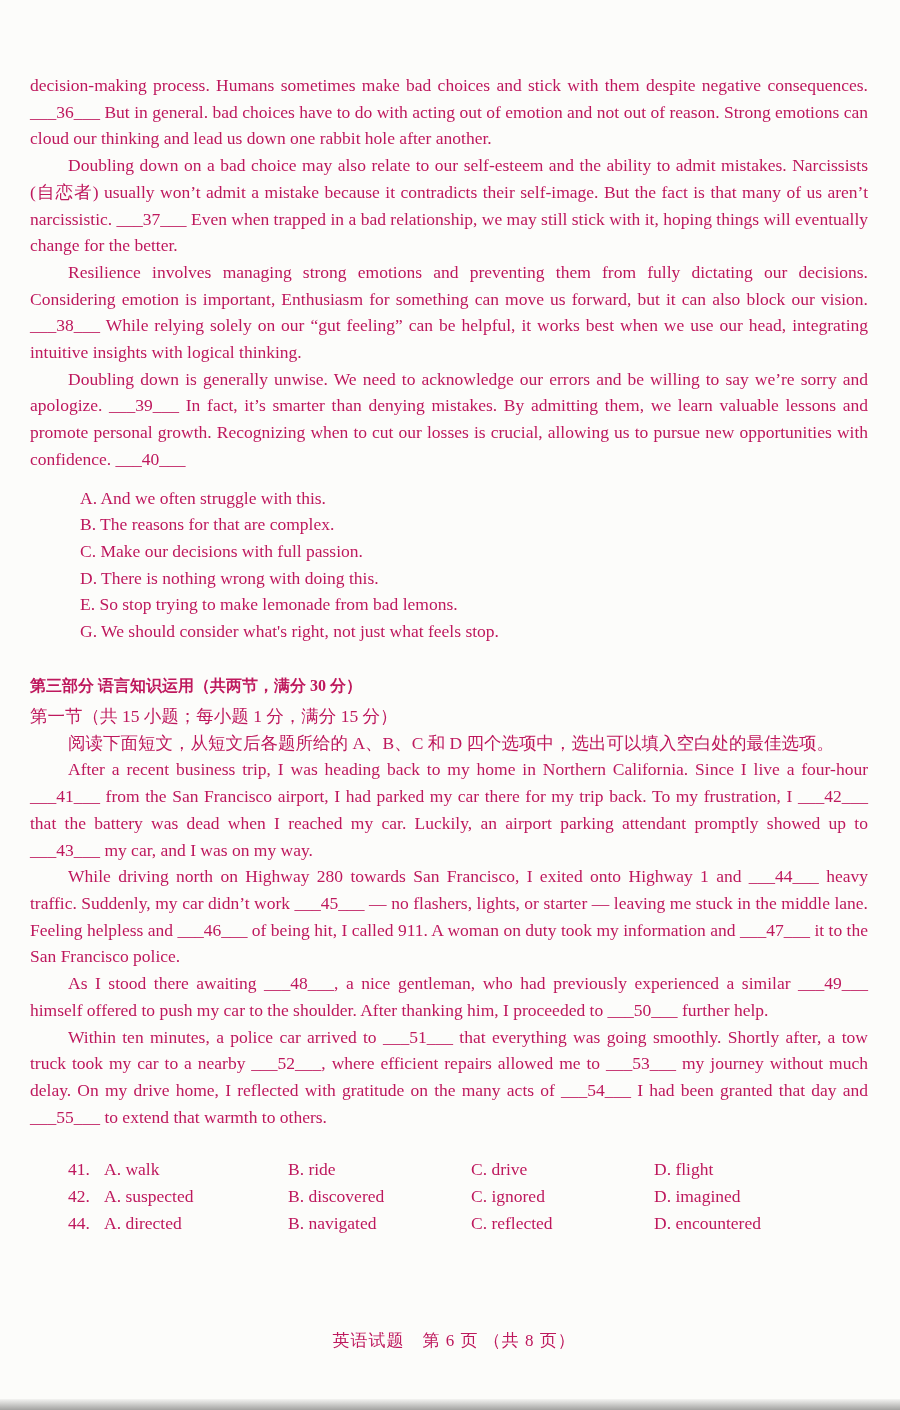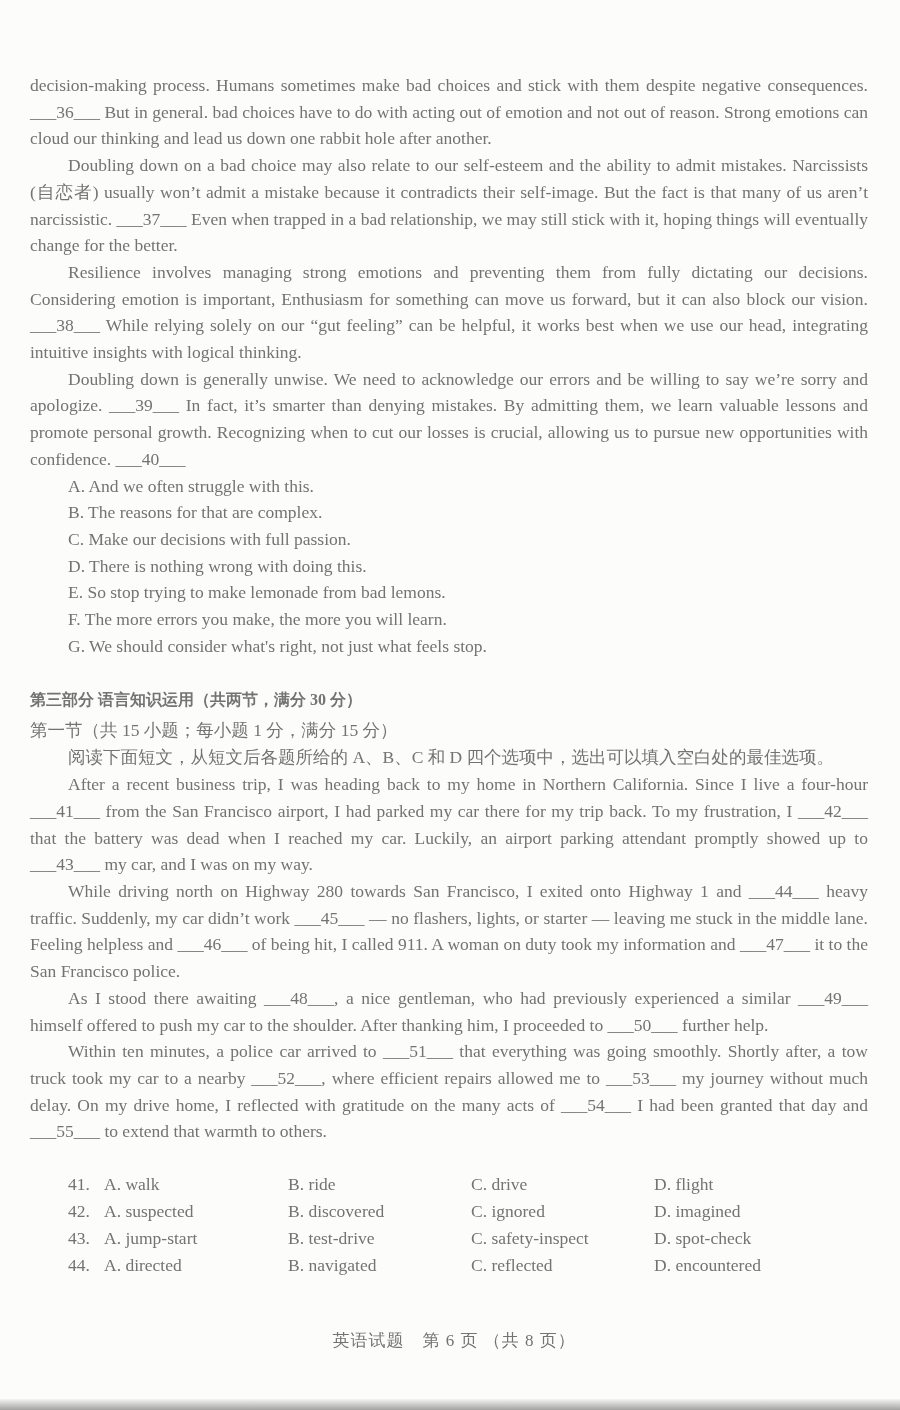--- a/index.html
+++ b/index.html
@@ -2,35 +2,35 @@
 <html><head>
 <meta charset="utf-8">
 <style>
   html, body { margin: 0; padding: 0; background: #ffffff; }
   .page {
     position: relative;
     width: 900px;
     height: 1410px;
     background: #fcfcfa;
     font-family: "Liberation Serif", "DejaVu Serif", serif;
-    color: #737373;
+    color: #be185d;
     overflow: hidden;
     box-sizing: border-box;
   }
   .content {
     padding: 72px 32px 0 30px;
   }
   .content p {
     margin: 0;
     font-size: 17.5px;
     line-height: 26.7px;
     text-align: justify;
   }
   .indent { text-indent: 38px; }
-  .gap-options { margin: 0; }
+  .gap-options { margin: 12px; }
   .gap-options p {
     margin-left: 38px;
     text-align: left;
     line-height: 26.7px;
   }
   .section-title {
     margin: 26px 0 2px 0;
     font-size: 16px;
     font-weight: bold;
     line-height: 30px;
@@ -80,21 +80,20 @@
     <p class="indent">Doubling down on a bad choice may also relate to our self-esteem and the ability to admit mistakes. Narcissists (自恋者) usually won’t admit a mistake because it contradicts their self-image. But the fact is that many of us aren’t narcissistic. ___37___ Even when trapped in a bad relationship, we may still stick with it, hoping things will eventually change for the better.</p>
     <p class="indent">Resilience involves managing strong emotions and preventing them from fully dictating our decisions. Considering emotion is important, Enthusiasm for something can move us forward, but it can also block our vision. ___38___ While relying solely on our “gut feeling” can be helpful, it works best when we use our head, integrating intuitive insights with logical thinking.</p>
     <p class="indent">Doubling down is generally unwise. We need to acknowledge our errors and be willing to say we’re sorry and apologize. ___39___ In fact, it’s smarter than denying mistakes. By admitting them, we learn valuable lessons and promote personal growth. Recognizing when to cut our losses is crucial, allowing us to pursue new opportunities with confidence. ___40___</p>
 
     <div class="gap-options">
       <p>A. And we often struggle with this.</p>
       <p>B. The reasons for that are complex.</p>
       <p>C. Make our decisions with full passion.</p>
       <p>D. There is nothing wrong with doing this.</p>
       <p>E. So stop trying to make lemonade from bad lemons.</p>
-      <p>F. The more errors you make, the more you will learn.</p>
       <p>G. We should consider what's right, not just what feels stop.</p>
     </div>
 
     <h2 class="section-title">第三部分  语言知识运用（共两节，满分 30 分）</h2>
     <h3 class="section-sub">第一节（共 15 小题；每小题 1 分，满分 15 分）</h3>
     <p class="indent">阅读下面短文，从短文后各题所给的 A、B、C 和 D 四个选项中，选出可以填入空白处的最佳选项。</p>
 
     <p class="indent">After a recent business trip, I was heading back to my home in Northern California. Since I live a four-hour ___41___ from the San Francisco airport, I had parked my car there for my trip back. To my frustration, I ___42___ that the battery was dead when I reached my car. Luckily, an airport parking attendant promptly showed up to ___43___ my car, and I was on my way.</p>
     <p class="indent">While driving north on Highway 280 towards San Francisco, I exited onto Highway 1 and ___44___ heavy traffic. Suddenly, my car didn’t work ___45___ — no flashers, lights, or starter — leaving me stuck in the middle lane. Feeling helpless and ___46___ of being hit, I called 911. A woman on duty took my information and ___47___ it to the San Francisco police.</p>
     <p class="indent">As I stood there awaiting ___48___, a nice gentleman, who had previously experienced a similar ___49___ himself offered to push my car to the shoulder. After thanking him, I proceeded to ___50___ further help.</p>
@@ -109,27 +108,20 @@
         <span>D. flight</span>
       </div>
       <div class="mc-row">
         <span>42.</span>
         <span>A. suspected</span>
         <span>B. discovered</span>
         <span>C. ignored</span>
         <span>D. imagined</span>
       </div>
       <div class="mc-row">
-        <span>43.</span>
-        <span>A. jump-start</span>
-        <span>B. test-drive</span>
-        <span>C. safety-inspect</span>
-        <span>D. spot-check</span>
-      </div>
-      <div class="mc-row">
         <span>44.</span>
         <span>A. directed</span>
         <span>B. navigated</span>
         <span>C. reflected</span>
         <span>D. encountered</span>
       </div>
     </div>
 
   </div>
 

